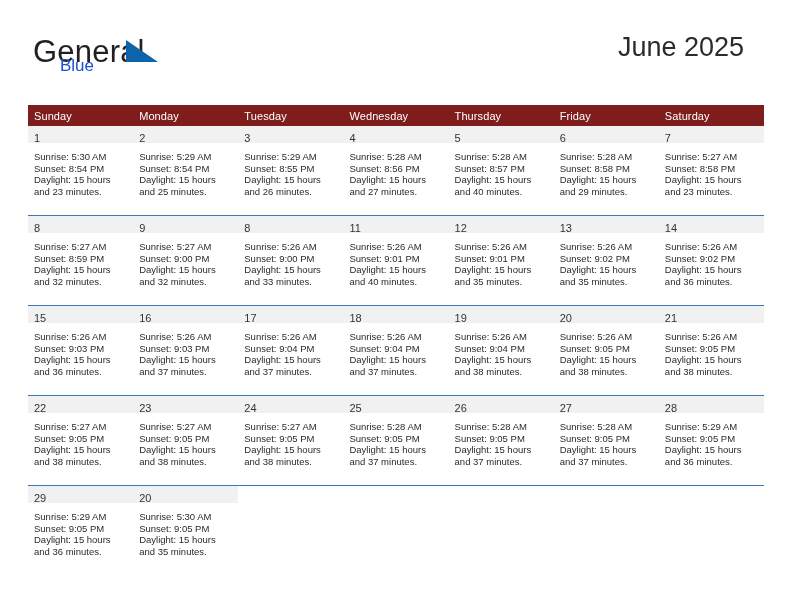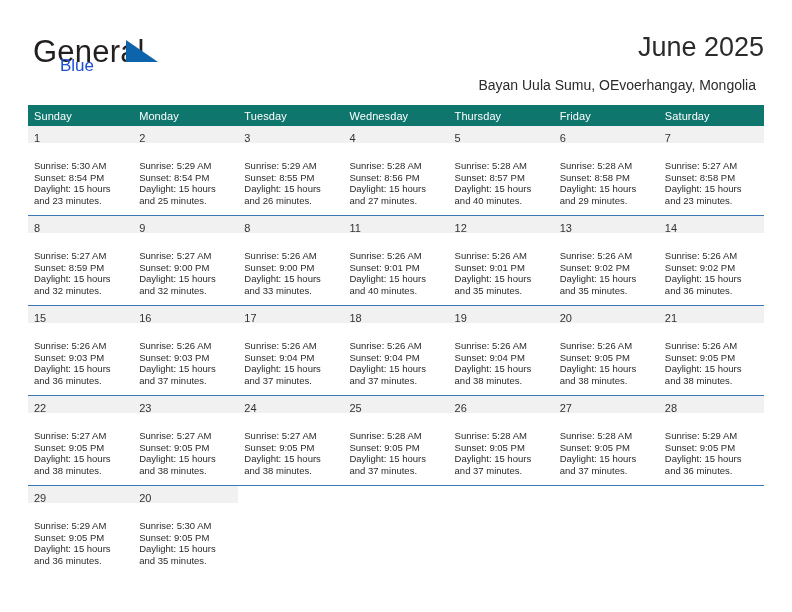--- a/index.html
+++ b/index.html
@@ -56,21 +56,21 @@
     left: 93px;
     top: 6px;
     width: 0;
     height: 0;
     border-left: 32px solid #0e64aa;
     border-top: 22px solid transparent;
   }
 
   .title {
     position: absolute;
-    right: 28px;
+    right: 48px;
     top: 32px;
     font-size: 27px;
     color: #2b2b2b;
     text-align: right;
     white-space: nowrap;
     font-weight: normal;
   }
   .subtitle {
     position: absolute;
     right: 36px;
@@ -84,21 +84,21 @@
   
   .calendar {
     position: absolute;
     left: 28px;
     top: 105px;
     width: 736px;
     border-collapse: collapse;
     table-layout: fixed;
   }
   .calendar th {
-    background: #0f766e;
+    background: #7f1d1d;
     color: #ffffff;
     font-size: 11px;
     font-weight: normal;
     text-align: left;
     padding: 4px 0 4px 6px;
     height: 13px;
     border: none;
     letter-spacing: 0.1px;
   }
   .calendar td {
@@ -122,21 +122,21 @@
     height: 17px;
     padding: 2px 0 1px 6px;
     box-sizing: border-box;
   }
   .daynum {
     font-size: 11px;
     color: #333333;
     line-height: 13px;
   }
   .dayinfo {
-    padding: 17px 4px 0 6px;
+    padding: 8px 4px 0 6px;
     font-size: 9.5px;
     line-height: 11.6px;
     color: #2a2a2a;
   }
   .dayinfo div { white-space: nowrap; }
   .empty { background: #ffffff; height: 89px; }
 </style>
 </head>
 <body>
 
@@ -144,21 +144,20 @@
 
   <div class="header">
 
     <div class="logo">
       <span class="logo-general">General</span>
       <span class="logo-triangle"></span>
       <span class="logo-blue">Blue</span>
     </div>
 
     <div class="title">June 2025</div>
-    <div class="subtitle">Bayan Uula Sumu, OEvoerhangay, Mongolia</div>
   </div>
 
   <table class="calendar">
     <thead>
       <tr>
         <th>Sunday</th>
         <th>Monday</th>
         <th>Tuesday</th>
         <th>Wednesday</th>
         <th>Thursday</th>

